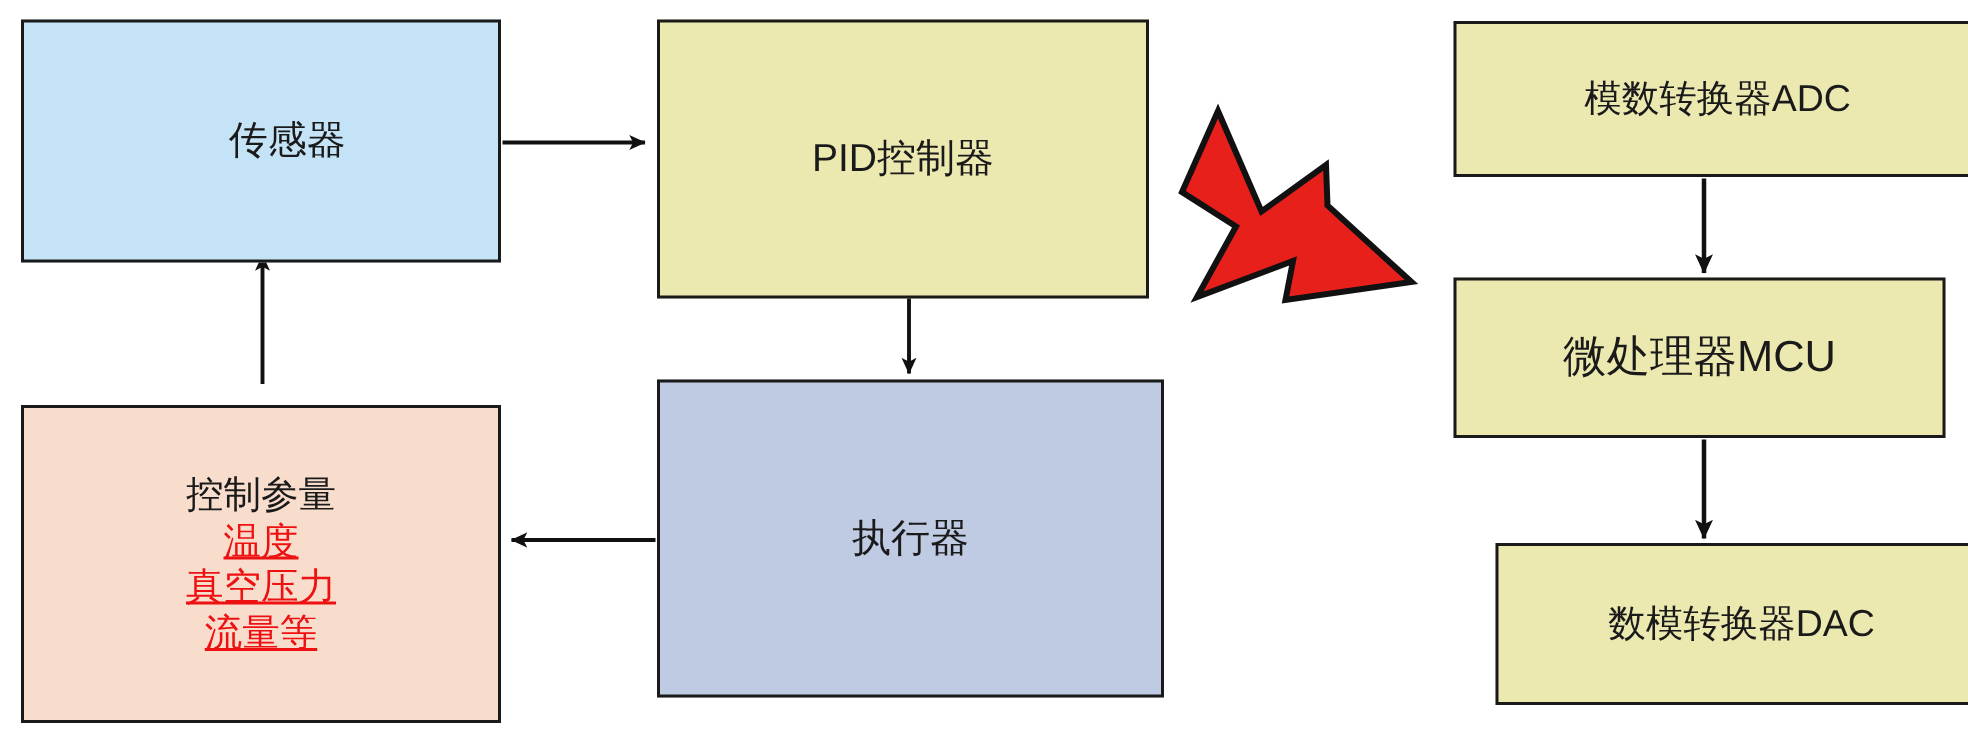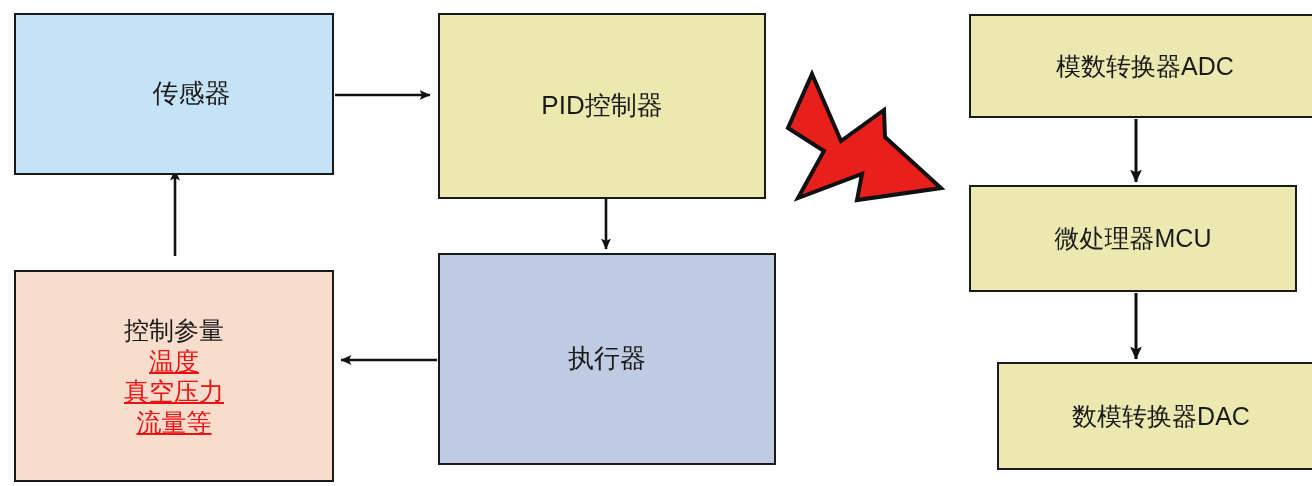--- a/index.html
+++ b/index.html
@@ -55,21 +55,21 @@
     font-size: 26px;
   }
   #node-adc {
     left: 969px; top: 14px; width: 352px; height: 104px;
     background: #ebe8b0;
     font-size: 25px;
   }
   #node-mcu {
     left: 969px; top: 185px; width: 328px; height: 107px;
     background: #ebe8b0;
-    font-size: 25px;
+    font-size: 29px;
   }
   #node-dac {
     left: 969px; top: 362px; width: 328px; height: 108px;
     background: #ebe8b0;
     font-size: 25px;
     margin-left: 28px;
   }
   .label-red { color: #ee1111; text-decoration: underline; }
   .label-black { color: #1a1a1a; }
 

